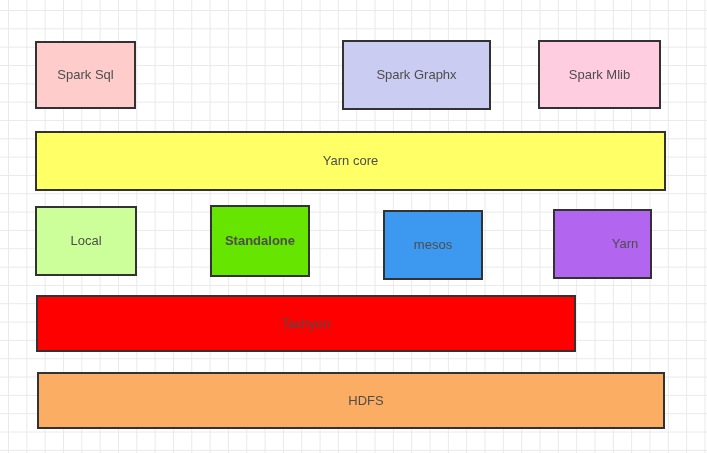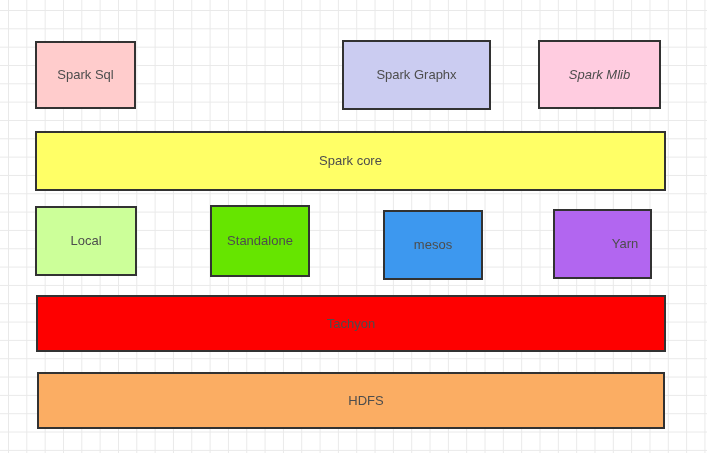--- a/index.html
+++ b/index.html
@@ -39,50 +39,50 @@
   
   .pos-spark-sql       { left: 35px;  top: 41px;  width: 101px; height: 68px; }
   .pos-spark-streaming { left: 176px; top: 41px;  width: 130px; height: 68px; }
   .pos-spark-graphx    { left: 342px; top: 40px;  width: 149px; height: 70px; }
   .pos-spark-mlib      { left: 538px; top: 40px;  width: 123px; height: 69px; }
   .pos-spark-core      { left: 35px;  top: 131px; width: 631px; height: 60px; }
   .pos-local           { left: 35px;  top: 206px; width: 102px; height: 70px; }
   .pos-standalone      { left: 210px; top: 205px; width: 100px; height: 72px; }
   .pos-mesos           { left: 383px; top: 210px; width: 100px; height: 70px; }
   .pos-yarn            { left: 553px; top: 209px; width: 99px;  height: 70px; }
-  .pos-tachyon         { left: 36px;  top: 295px; width: 630px; height: 57px; }
+  .pos-tachyon         { left: 36px;  top: 295px; width: 540px; height: 57px; }
   .pos-hdfs            { left: 37px;  top: 372px; width: 628px; height: 57px; padding-left: 30px; }
 </style>
 </head>
 <body>
 
 <div class="canvas">
 
   <div class="box pos-spark-sql" style="background-color: rgb(255, 204, 204);">
     <span>Spark Sql</span>
   </div>
 
 
   <div class="box pos-spark-graphx" style="background-color: rgb(203, 204, 241);">
     <span>Spark Graphx</span>
   </div>
 
-  <div class="box pos-spark-mlib" style="background-color: rgb(255, 204, 224); font-style: italic;">
+  <div class="box pos-spark-mlib" style="background-color: rgb(255, 204, 224);">
     <span>Spark Mlib</span>
   </div>
 
   <div class="box pos-spark-core" style="background-color: rgb(255, 255, 102);">
-    <span>Spark core</span>
+    <span>Yarn core</span>
   </div>
 
   <div class="box pos-local" style="background-color: rgb(204, 255, 153);">
     <span>Local</span>
   </div>
 
-  <div class="box pos-standalone" style="background-color: rgb(102, 229, 0);">
+  <div class="box pos-standalone" style="background-color: rgb(102, 229, 0); font-weight: bold;">
     <span>Standalone</span>
   </div>
 
   <div class="box pos-mesos" style="background-color: rgb(61, 152, 239); align-items: center;">
     <span>mesos</span>
   </div>
 
   <div class="box pos-yarn" style="background-color: rgb(178, 102, 240); padding-left: 45px;">
     <span>Yarn</span>
   </div>

